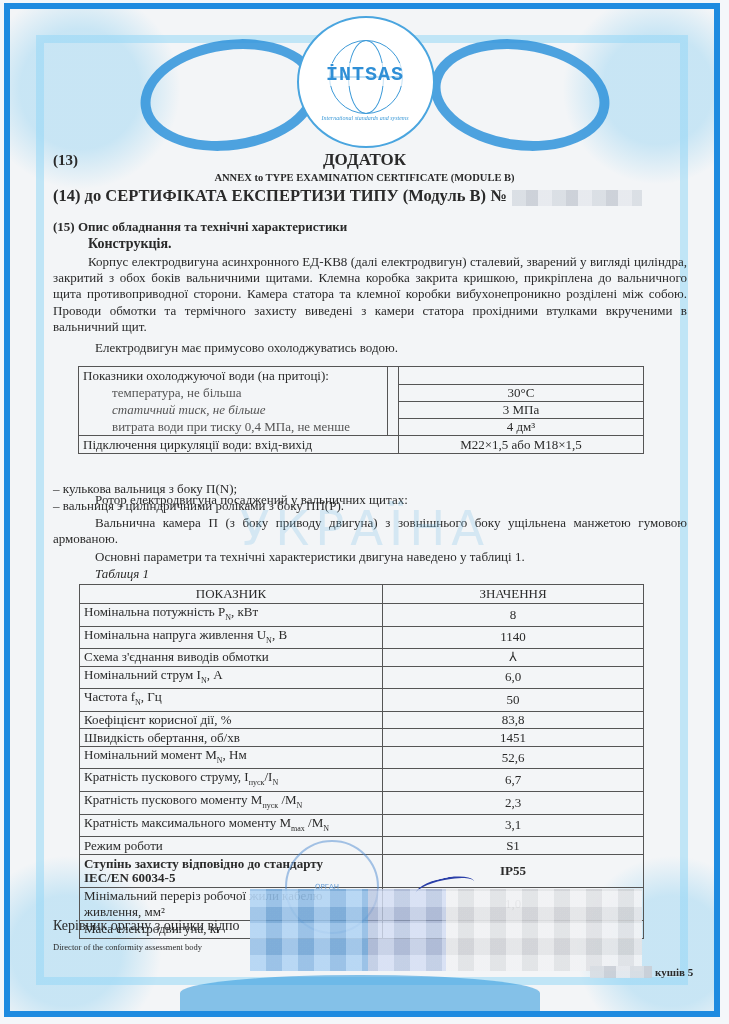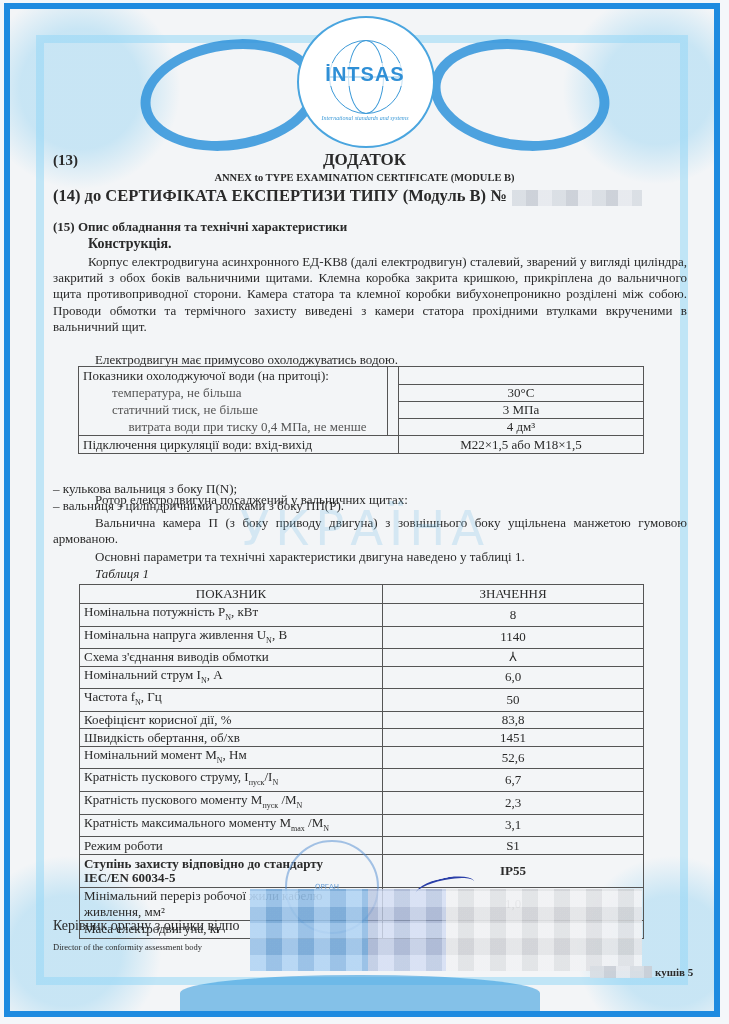--- a/index.html
+++ b/index.html
@@ -13,21 +13,21 @@
       radial-gradient(circle at 8% 94%, rgba(120,200,240,.35) 0, rgba(120,200,240,.35) 55px, transparent 95px),
       radial-gradient(circle at 94% 94%, rgba(120,200,240,.35) 0, rgba(120,200,240,.35) 55px, transparent 95px),
       #f3f5f7; }
   .frame { position:absolute; left:26px; top:26px; right:26px; bottom:26px; border:8px solid rgba(150,215,245,.55); box-sizing:border-box; }
   .abs { position:absolute; }
   .logo-oval { position:absolute; left:297px; top:16px; width:134px; height:128px; border-radius:50%; background:#fff; border:2px solid #4aa5df; }
   .ribbon { position:absolute; border:10px solid #2f93da; border-radius:50%; opacity:.85; }
   .globe { position:absolute; left:329px; top:40px; width:72px; height:72px; border:1.5px solid #3d9ad8; border-radius:50%; }
   .globe::before { content:""; position:absolute; left:18px; top:-1px; width:34px; height:72px; border:1.5px solid #3d9ad8; border-radius:50%; }
   .globe::after { content:""; position:absolute; left:0; top:35px; width:72px; height:1.5px; background:#3d9ad8; }
-  .logo-text { position:absolute; left:310px; top:63px; width:110px; text-align:center; font-family:Liberation Sans, sans-serif; font-weight:bold; font-size:20px; color:#2f8fd6; background:rgba(255,255,255,.7); letter-spacing:1px; }
+  .logo-text { position:absolute; left:310px; top:63px; width:110px; text-align:center; font-family:Liberation Mono, monospace; font-weight:bold; font-size:20px; color:#2f8fd6; background:rgba(255,255,255,.7); letter-spacing:1px; }
   .logo-sub { position:absolute; left:305px; top:115px; width:120px; text-align:center; font-style:italic; font-size:6px; color:#3d9ad8; }
   .h13 { left:53px; top:152px; font-weight:bold; font-size:15px; }
   .h-title { left:0; width:729px; top:150px; text-align:center; font-weight:bold; font-size:17px; }
   .h-annex { left:0; width:729px; top:172px; text-align:center; font-weight:bold; font-size:10.5px; }
   .h14 { left:53px; top:186px; font-weight:bold; font-size:16.5px; white-space:nowrap; }
   .blur { position:absolute; background:repeating-linear-gradient(90deg,#d8dde3 0 14px,#c9ced6 14px 26px,#e6e9ee 26px 40px); opacity:.9; }
   .sec15 { left:53px; top:219px; font-weight:bold; font-size:13px; }
   .constr { left:88px; top:236px; font-weight:bold; font-size:14px;font-family:Liberation Serif, serif; }
   .para { position:absolute; left:53px; width:634px; font-size:13px; line-height:16.2px; text-align:justify; }
   .line { position:absolute; font-size:13px; white-space:nowrap; }
@@ -70,41 +70,41 @@
 
 <div class="abs h13">(13)</div>
 <div class="abs h-title">ДОДАТОК</div>
 <div class="abs h-annex">ANNEX to  TYPE EXAMINATION CERTIFICATE (MODULE B)</div>
 <div class="abs h14">(14) до  СЕРТИФІКАТА ЕКСПЕРТИЗИ ТИПУ (Модуль В) №</div>
 <div class="blur" style="left:512px;top:190px;width:130px;height:16px;"></div>
 
 <div class="abs sec15">(15) Опис обладнання та технічні характеристики</div>
 <div class="abs constr">Конструкція.</div>
 <div class="para" style="top:254px;text-indent:35px;">Корпус електродвигуна асинхронного ЕД-КВ8 (далі електродвигун) сталевий, зварений у вигляді циліндра, закритий з обох боків вальничними щитами. Клемна коробка закрита кришкою, прикріплена до вальничного щита противоприводної сторони. Камера статора та клемної коробки вибухонепроникно розділені між собою. Проводи обмотки та термічного захисту виведені з камери статора прохідними втулками вкрученими в вальничний щит.</div>
-<div class="line" style="left:95px;top:340px;margin-top:12px;">Електродвигун має примусово охолоджуватись водою.</div>
+<div class="line" style="left:95px;top:340px;">Електродвигун має примусово охолоджуватись водою.</div>
 
 <table class="ctab" style="left:78px;top:366px;width:566px;">
   <tbody>
       <tr style="height:18px;">
     <td style="width:300px;border-bottom:none;">Показники охолоджуючої води (на притоці):</td>
     <td style="width:2px;border-left:none;border-right:none;border-bottom:none;"></td>
     <td class="r"></td>
   </tr>
   <tr style="height:17px;">
     <td style="border-top:none;border-bottom:none;padding-left:33px;color:#555;">температура, не більша</td>
     <td style="border:none;"></td>
     <td class="r">30°С</td>
   </tr>
   <tr style="height:17px;">
-    <td style="border-top:none;border-bottom:none;padding-left:33px;color:#555;">статичний тиск, не більше</td>
+    <td style="border-top:none;border-bottom:none;padding-left:33px;color:#555;font-style:italic;">статичний тиск, не більше</td>
     <td style="border:none;"></td>
     <td class="r">3 МПа</td>
   </tr>
   <tr style="height:17px;">
-    <td style="border-top:none;padding-left:33px;color:#555;text-align:center;">витрата води при тиску 0,4 МПа, не менше</td>
+    <td style="border-top:none;padding-left:33px;color:#555;">витрата води при тиску 0,4 МПа, не менше</td>
     <td style="border-left:none;border-right:none;border-top:none;"></td>
     <td class="r">4 дм³</td>
   </tr>
   <tr style="height:18px;">
     <td colspan="2">Підключення циркуляції води: вхід-вихід</td>
     <td class="r">М22×1,5 або М18×1,5</td>
   </tr>
 </tbody>
   </table>
 

